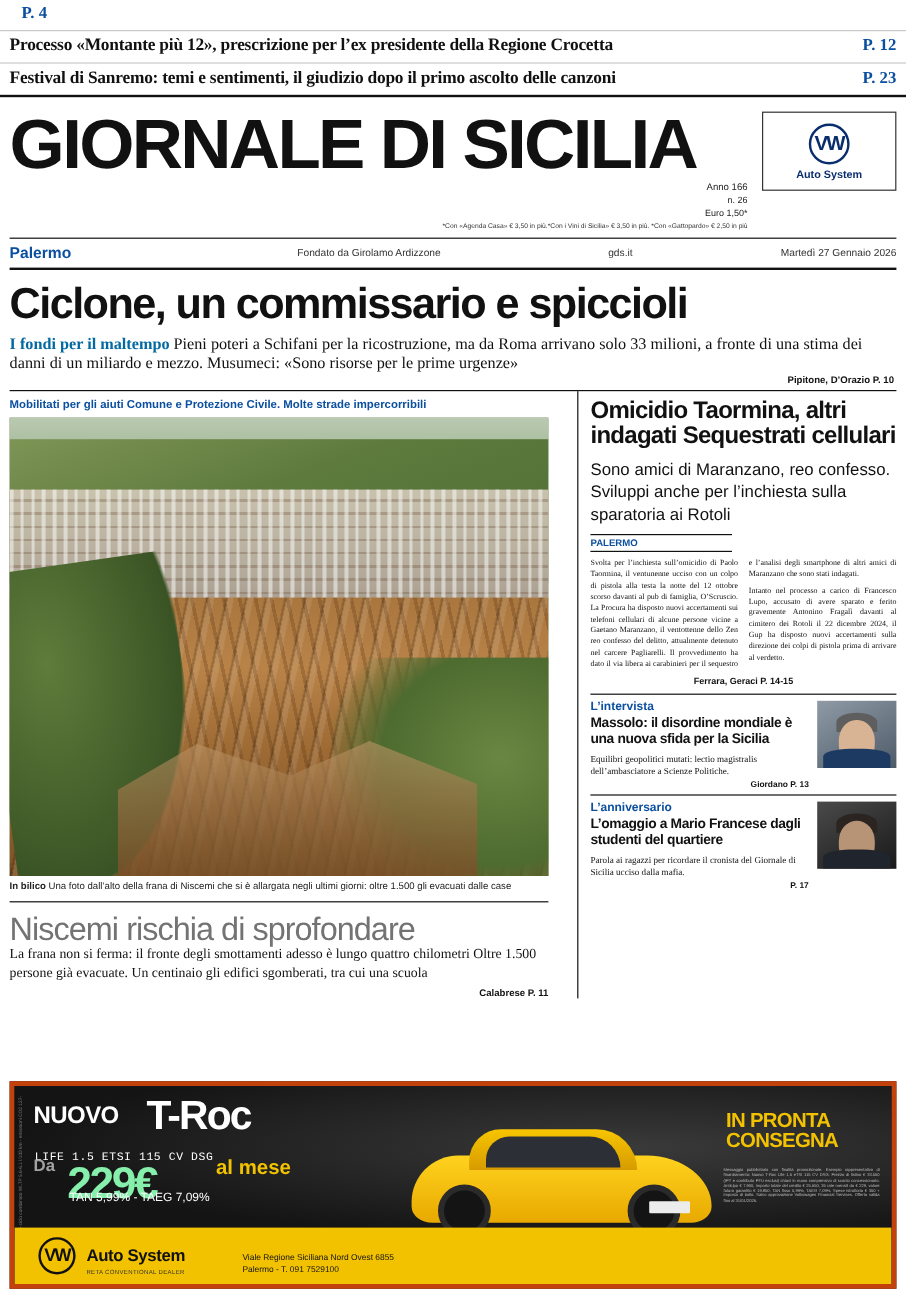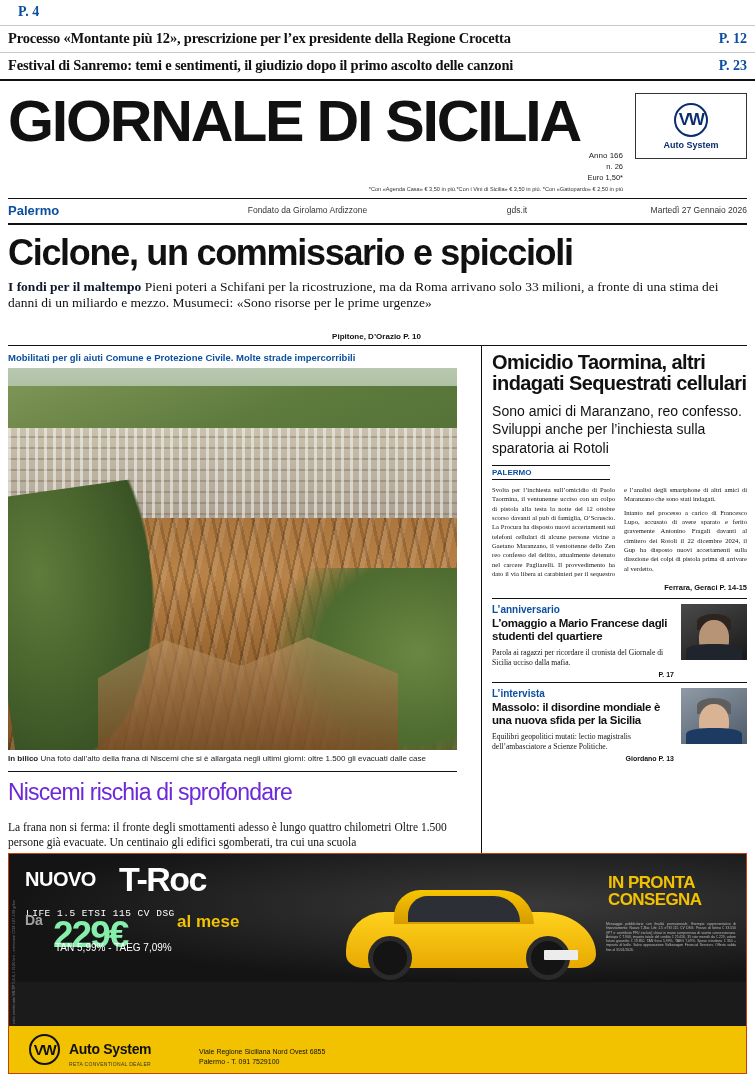--- a/index.html
+++ b/index.html
@@ -132,29 +132,29 @@
     margin: 0 0 8px 0;
     color: #111;
   }
   .lead-sub {
     font-family: "Liberation Serif", serif;
     font-size: 13.5px;
     line-height: 1.25;
     color: #111;
   }
   .lead-sub .kicker {
-    color: #0f172a;
+    color: #0369a1;
     font-weight: bold;
   }
   .lead-byline {
-    text-align: center;
+    text-align: right;
     font-family: "Liberation Sans", sans-serif;
     font-weight: bold;
     font-size: 8px;
-    margin-top: 20px;
+    margin-top: 0;
     padding-right: 2px;
   }
 
   
   .main {
     display: flex;
     margin: 4px 8px 0 8px;
     border-top: 1.5px solid #111;
     gap: 14px;
   }
@@ -232,25 +232,25 @@
     font-size: 8px;
     line-height: 1.3;
     padding: 4px 0 6px 0;
     border-bottom: 1px solid #111;
     color: #222;
   }
   .photo-caption b { font-weight: bold; }
 
   .left-headline {
     font-family: "Liberation Sans", sans-serif;
-    font-size: 23px;
+    font-size: 27px;
     line-height: 1.05;
     letter-spacing: -0.8px;
-    margin: 8px 0 16px 0;
-    color: #6d28d9;
+    margin: 8px 0 0 0;
+    color: #737373;
   }
   .left-standfirst {
     font-family: "Liberation Serif", serif;
     font-size: 11.5px;
     line-height: 1.35;
     color: #111;
   }
   .left-byline {
     text-align: right;
     font-family: "Liberation Sans", sans-serif;
@@ -289,21 +289,21 @@
   .r-body {
     column-count: 2;
     column-gap: 9px;
     font-family: "Liberation Serif", serif;
     font-size: 6.6px;
     line-height: 1.42;
     text-align: justify;
     color: #111;
   }
   .r-byline {
-    text-align: right;
+    text-align: center;
     font-family: "Liberation Sans", sans-serif;
     font-weight: bold;
     font-size: 7.5px;
     margin: 5px 0 6px 0;
   }
 
   .r-item {
     border-top: 1.5px solid #111;
     padding-top: 5px;
     margin-top: 4px;
@@ -365,23 +365,23 @@
   }
   .r-thumb.light { background: linear-gradient(150deg,#8f9aa6,#4e5b68); }
   .r-thumb.light .face { background: #d8b394; }
   .r-thumb.light .hair { background: #5e5e5e; }
   .r-thumb.light .body { background: #1d3a63; }
 
   
   .ad {
     position: absolute;
     left: 8px; right: 8px; bottom: 6px;
-    height: 221px;
+    height: 173px;
     background: #1b1b1b;
-    border: 1px solid #c2410c;
+    border: 4px solid #c2410c;
     overflow: hidden;
   }
   .ad-top {
     position: absolute; top: 0; left: 0; right: 0; height: 128px;
     background: radial-gradient(ellipse at 70% 40%, #3a3a3a 0%, #141414 70%);
   }
   .ad-yellowbar {
     position: absolute; left: 0; right: 0; bottom: 0; height: 47px;
     background: #f2c200;
   }
@@ -576,48 +576,48 @@
 
     <div class="col-right">
       <div class="r-head">Omicidio Taormina, altri indagati Sequestrati cellulari</div>
       <div class="r-sub">Sono amici di Maranzano, reo confesso. Sviluppi anche per l’inchiesta sulla sparatoria ai Rotoli</div>
       <div class="r-tag">PALERMO</div>
       <div class="r-body">
         <p style="margin:0 0 4px 0;">Svolta per l’inchiesta sull’omicidio di Paolo Taormina, il ventunenne ucciso con un colpo di pistola alla testa la notte del 12 ottobre scorso davanti al pub di famiglia, O’Scruscio. La Procura ha disposto nuovi accertamenti sui telefoni cellulari di alcune persone vicine a Gaetano Maranzano, il ventottenne dello Zen reo confesso del delitto, attualmente detenuto nel carcere Pagliarelli. Il provvedimento ha dato il via libera ai carabinieri per il sequestro e l’analisi degli smartphone di altri amici di Maranzano che sono stati indagati.</p>
         <p style="margin:0;">Intanto nel processo a carico di Francesco Lupo, accusato di avere sparato e ferito gravemente Antonino Fragalì davanti al cimitero dei Rotoli il 22 dicembre 2024, il Gup ha disposto nuovi accertamenti sulla direzione dei colpi di pistola prima di arrivare al verdetto.</p>
       </div>
       <div class="r-byline">Ferrara, Geraci  P. 14-15</div>
+
+      <div class="r-item">
+        <div class="r-item-main">
+          <div class="r-item-kicker">L’intervista</div>
+          <div class="r-item-title">Massolo: il disordine mondiale è una nuova sfida per la Sicilia</div>
+          <div class="r-item-text">Equilibri geopolitici mutati: lectio magistralis dell’ambasciatore a Scienze Politiche.</div>
+          <div class="r-item-byline">Giordano  P. 13</div>
+        </div>
+        <div class="r-thumb light">
+          <div class="hair"></div>
+          <div class="face"></div>
+          <div class="body"></div>
+        </div>
+      </div>
 
       <div class="r-item">
         <div class="r-item-main">
           <div class="r-item-kicker">L’anniversario</div>
           <div class="r-item-title">L’omaggio a Mario Francese dagli studenti del quartiere</div>
           <div class="r-item-text">Parola ai ragazzi per ricordare il cronista del Giornale di Sicilia ucciso dalla mafia.</div>
           <div class="r-item-byline">P. 17</div>
         </div>
         <div class="r-thumb">
           <div class="hair"></div>
           <div class="face"></div>
           <div class="body"></div>
         </div>
       </div>
-
-      <div class="r-item">
-        <div class="r-item-main">
-          <div class="r-item-kicker">L’intervista</div>
-          <div class="r-item-title">Massolo: il disordine mondiale è una nuova sfida per la Sicilia</div>
-          <div class="r-item-text">Equilibri geopolitici mutati: lectio magistralis dell’ambasciatore a Scienze Politiche.</div>
-          <div class="r-item-byline">Giordano  P. 13</div>
-        </div>
-        <div class="r-thumb light">
-          <div class="hair"></div>
-          <div class="face"></div>
-          <div class="body"></div>
-        </div>
-      </div>
     </div>
   </div>
 
   <div class="ad">
     <div class="ad-top"></div>
     <div class="ad-side">Consumo di carburante ciclo combinato WLTP 5,6-6,1 l/100 km - emissioni CO2 127-139 g/km</div>
 
     <div class="ad-nuovo">NUOVO</div>
     <div class="ad-troc">T-Roc</div>
     <div class="ad-trim">LIFE 1.5 ETSI 115 CV DSG</div>

